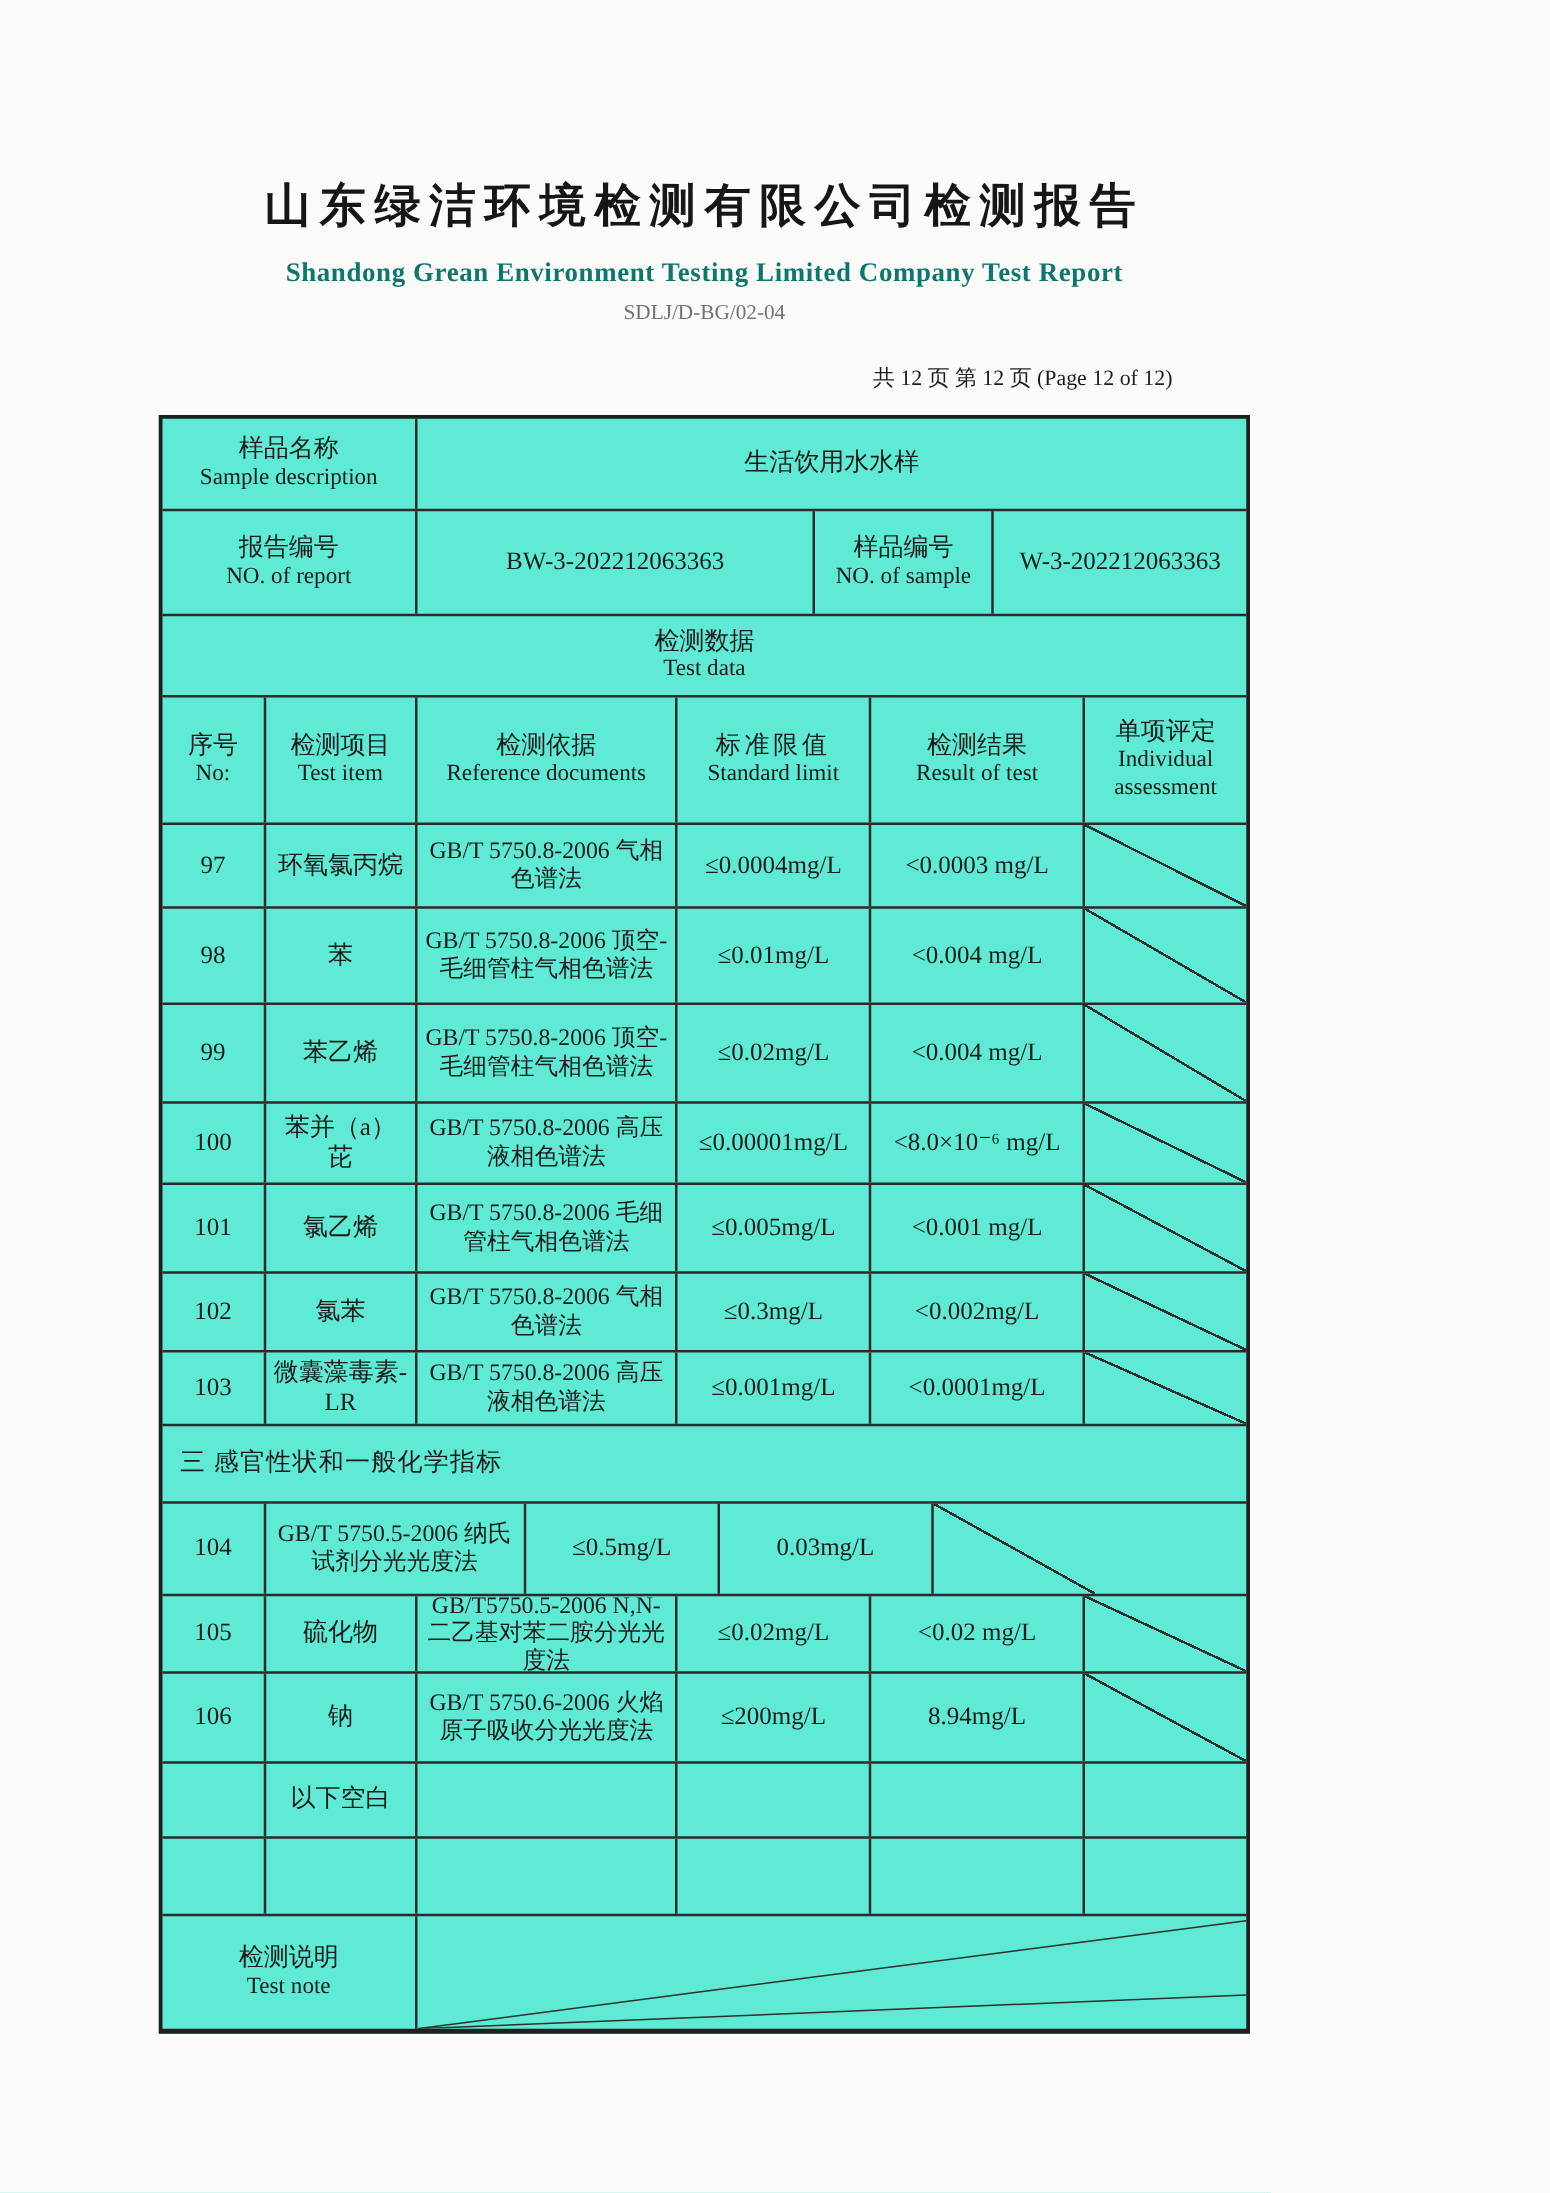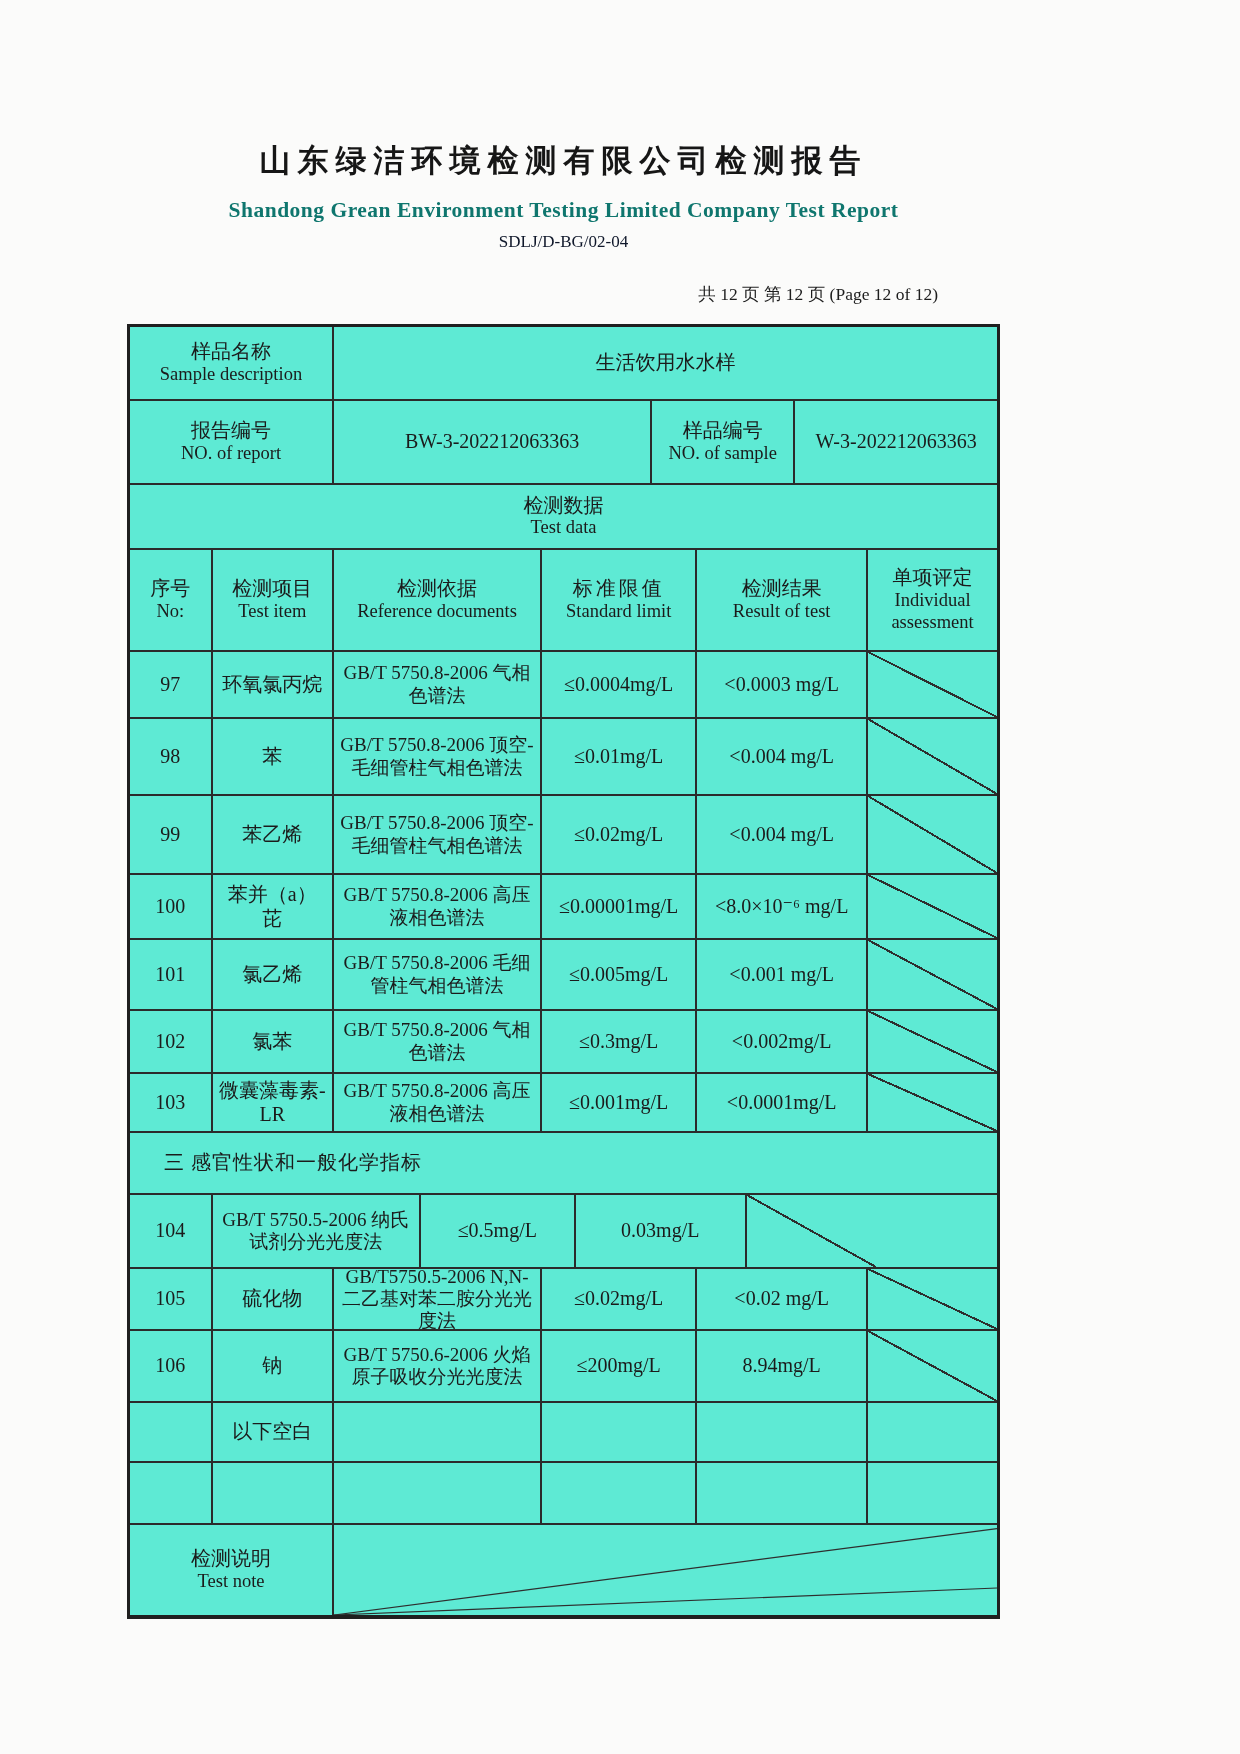--- a/index.html
+++ b/index.html
@@ -8,29 +8,29 @@
     background:#f7f7f5;
     font-family:"Liberation Serif","DejaVu Serif",serif;
     color:#1b1b1b;
     -webkit-font-smoothing:antialiased;
   }
   .page{position:relative;width:1240px;height:1754px;background:#fbfbfa;overflow:hidden;}
   .content{margin-left:127px;width:873px;}
 
   .title-cn{
     margin-top:140px;text-align:center;
-    font-size:31px;font-weight:700;letter-spacing:7px;color:#161616;
+    font-size:37px;font-weight:700;letter-spacing:7px;color:#161616;
   }
   .title-en{
     margin-top:16px;text-align:center;
     font-size:21.5px;font-weight:700;letter-spacing:0.5px;color:#0f766e;
   }
   .doc-code{
     margin-top:9px;text-align:center;
-    font-size:17px;color:#0f172a;
+    font-size:17px;color:#737373;
   }
   .page-info{
     margin-top:30px;text-align:right;padding-right:62px;
     font-size:17.5px;color:#1d1d1d;
   }
 
   .report-table{
     margin-top:18px;
     border:3px solid #1f1f1f;
     border-bottom-width:4px;
@@ -61,21 +61,21 @@
   .h-info1{height:72px;} .h-info2{height:82px;} .h-title{height:63px;}
   .h-head{height:100px;}
   .h-r0{height:65px;} .h-r1{height:75px;} .h-r2{height:77px;} .h-r3{height:63px;}
   .h-r4{height:69px;} .h-r5{height:61px;} .h-r6{height:57px;}
   .h-sec{height:60px;}
   .h-s0{height:72px;} .h-s1{height:60px;} .h-s2{height:70px;}
   .h-blank{height:58px;} .h-empty{height:60px;} .h-note{height:90px;}
 
   .section-cell{
     width:100%;justify-content:center;align-items:flex-start;
-    text-align:left;padding-left:34px;font-size:20px;letter-spacing:1px;
+    text-align:left;padding-left:14px;font-size:20px;letter-spacing:1px;
   }
   .limit-head{letter-spacing:3px;}
 
   .diag{
     background-image:linear-gradient(to top right,
       transparent calc(50% - 1px), #2e2e2e calc(50% - 1px),
       #2e2e2e calc(50% + 1px), transparent calc(50% + 1px));
   }
   .notebody svg{display:block;width:100%;height:100%;}
 </style>

